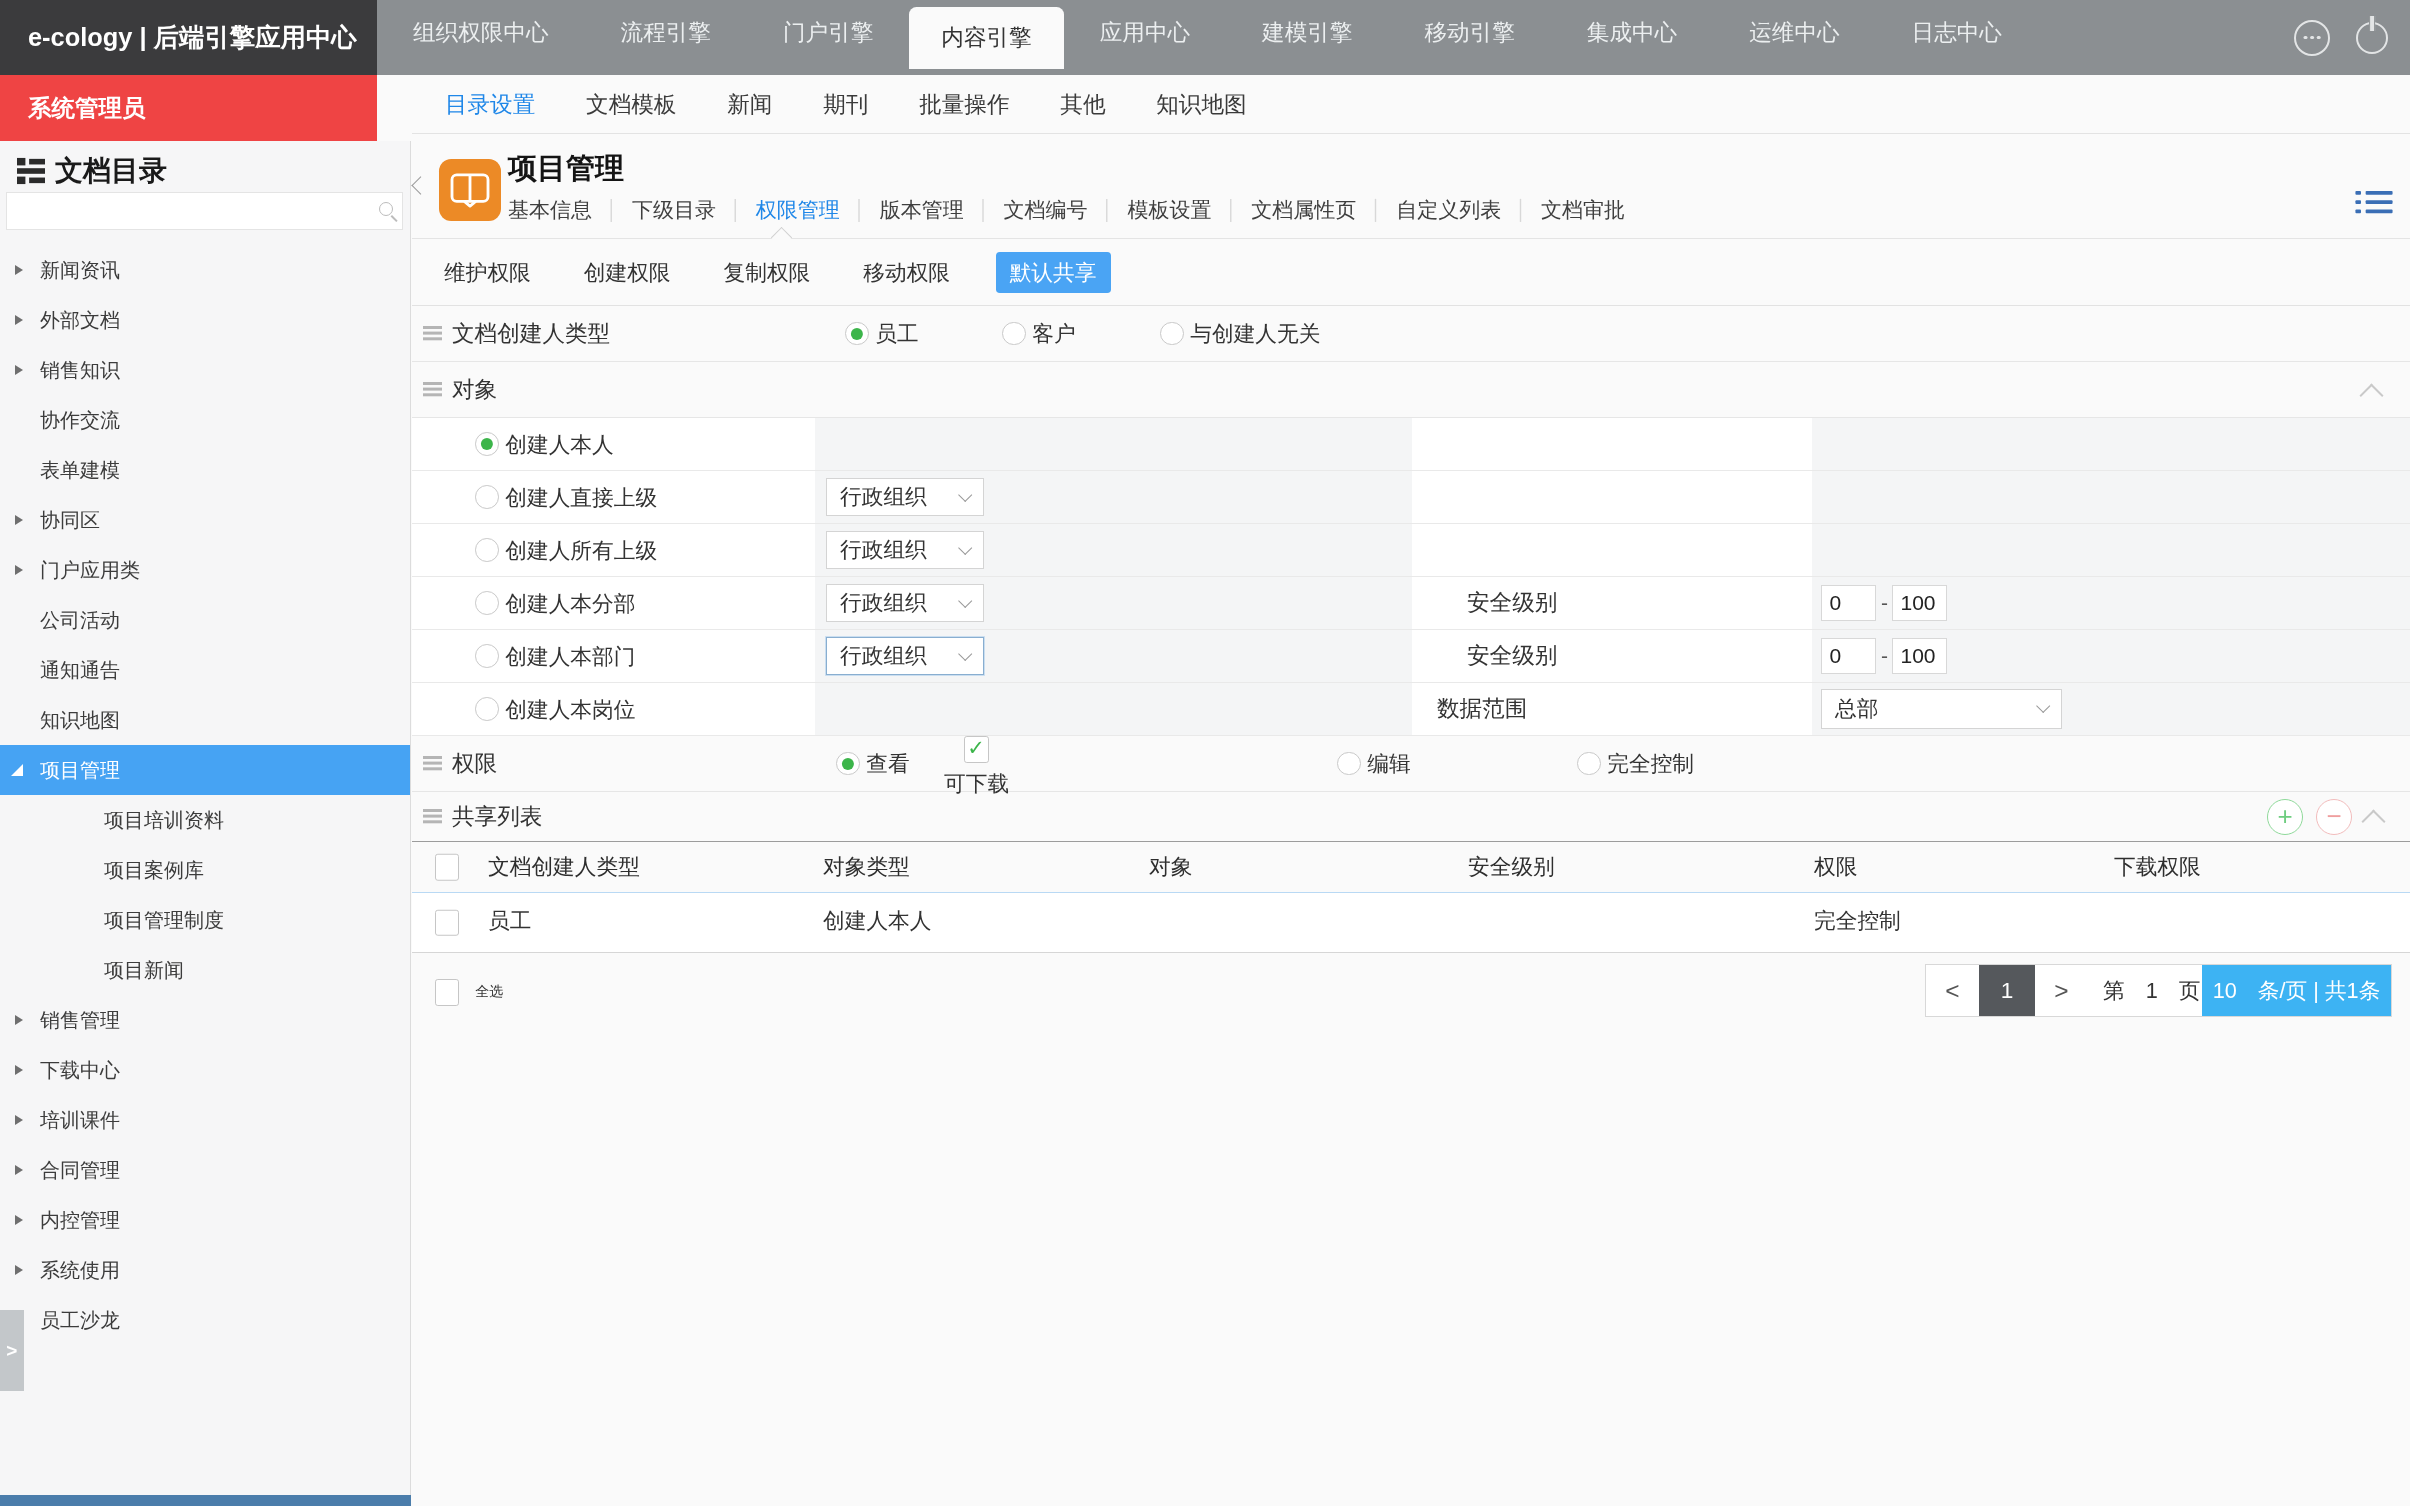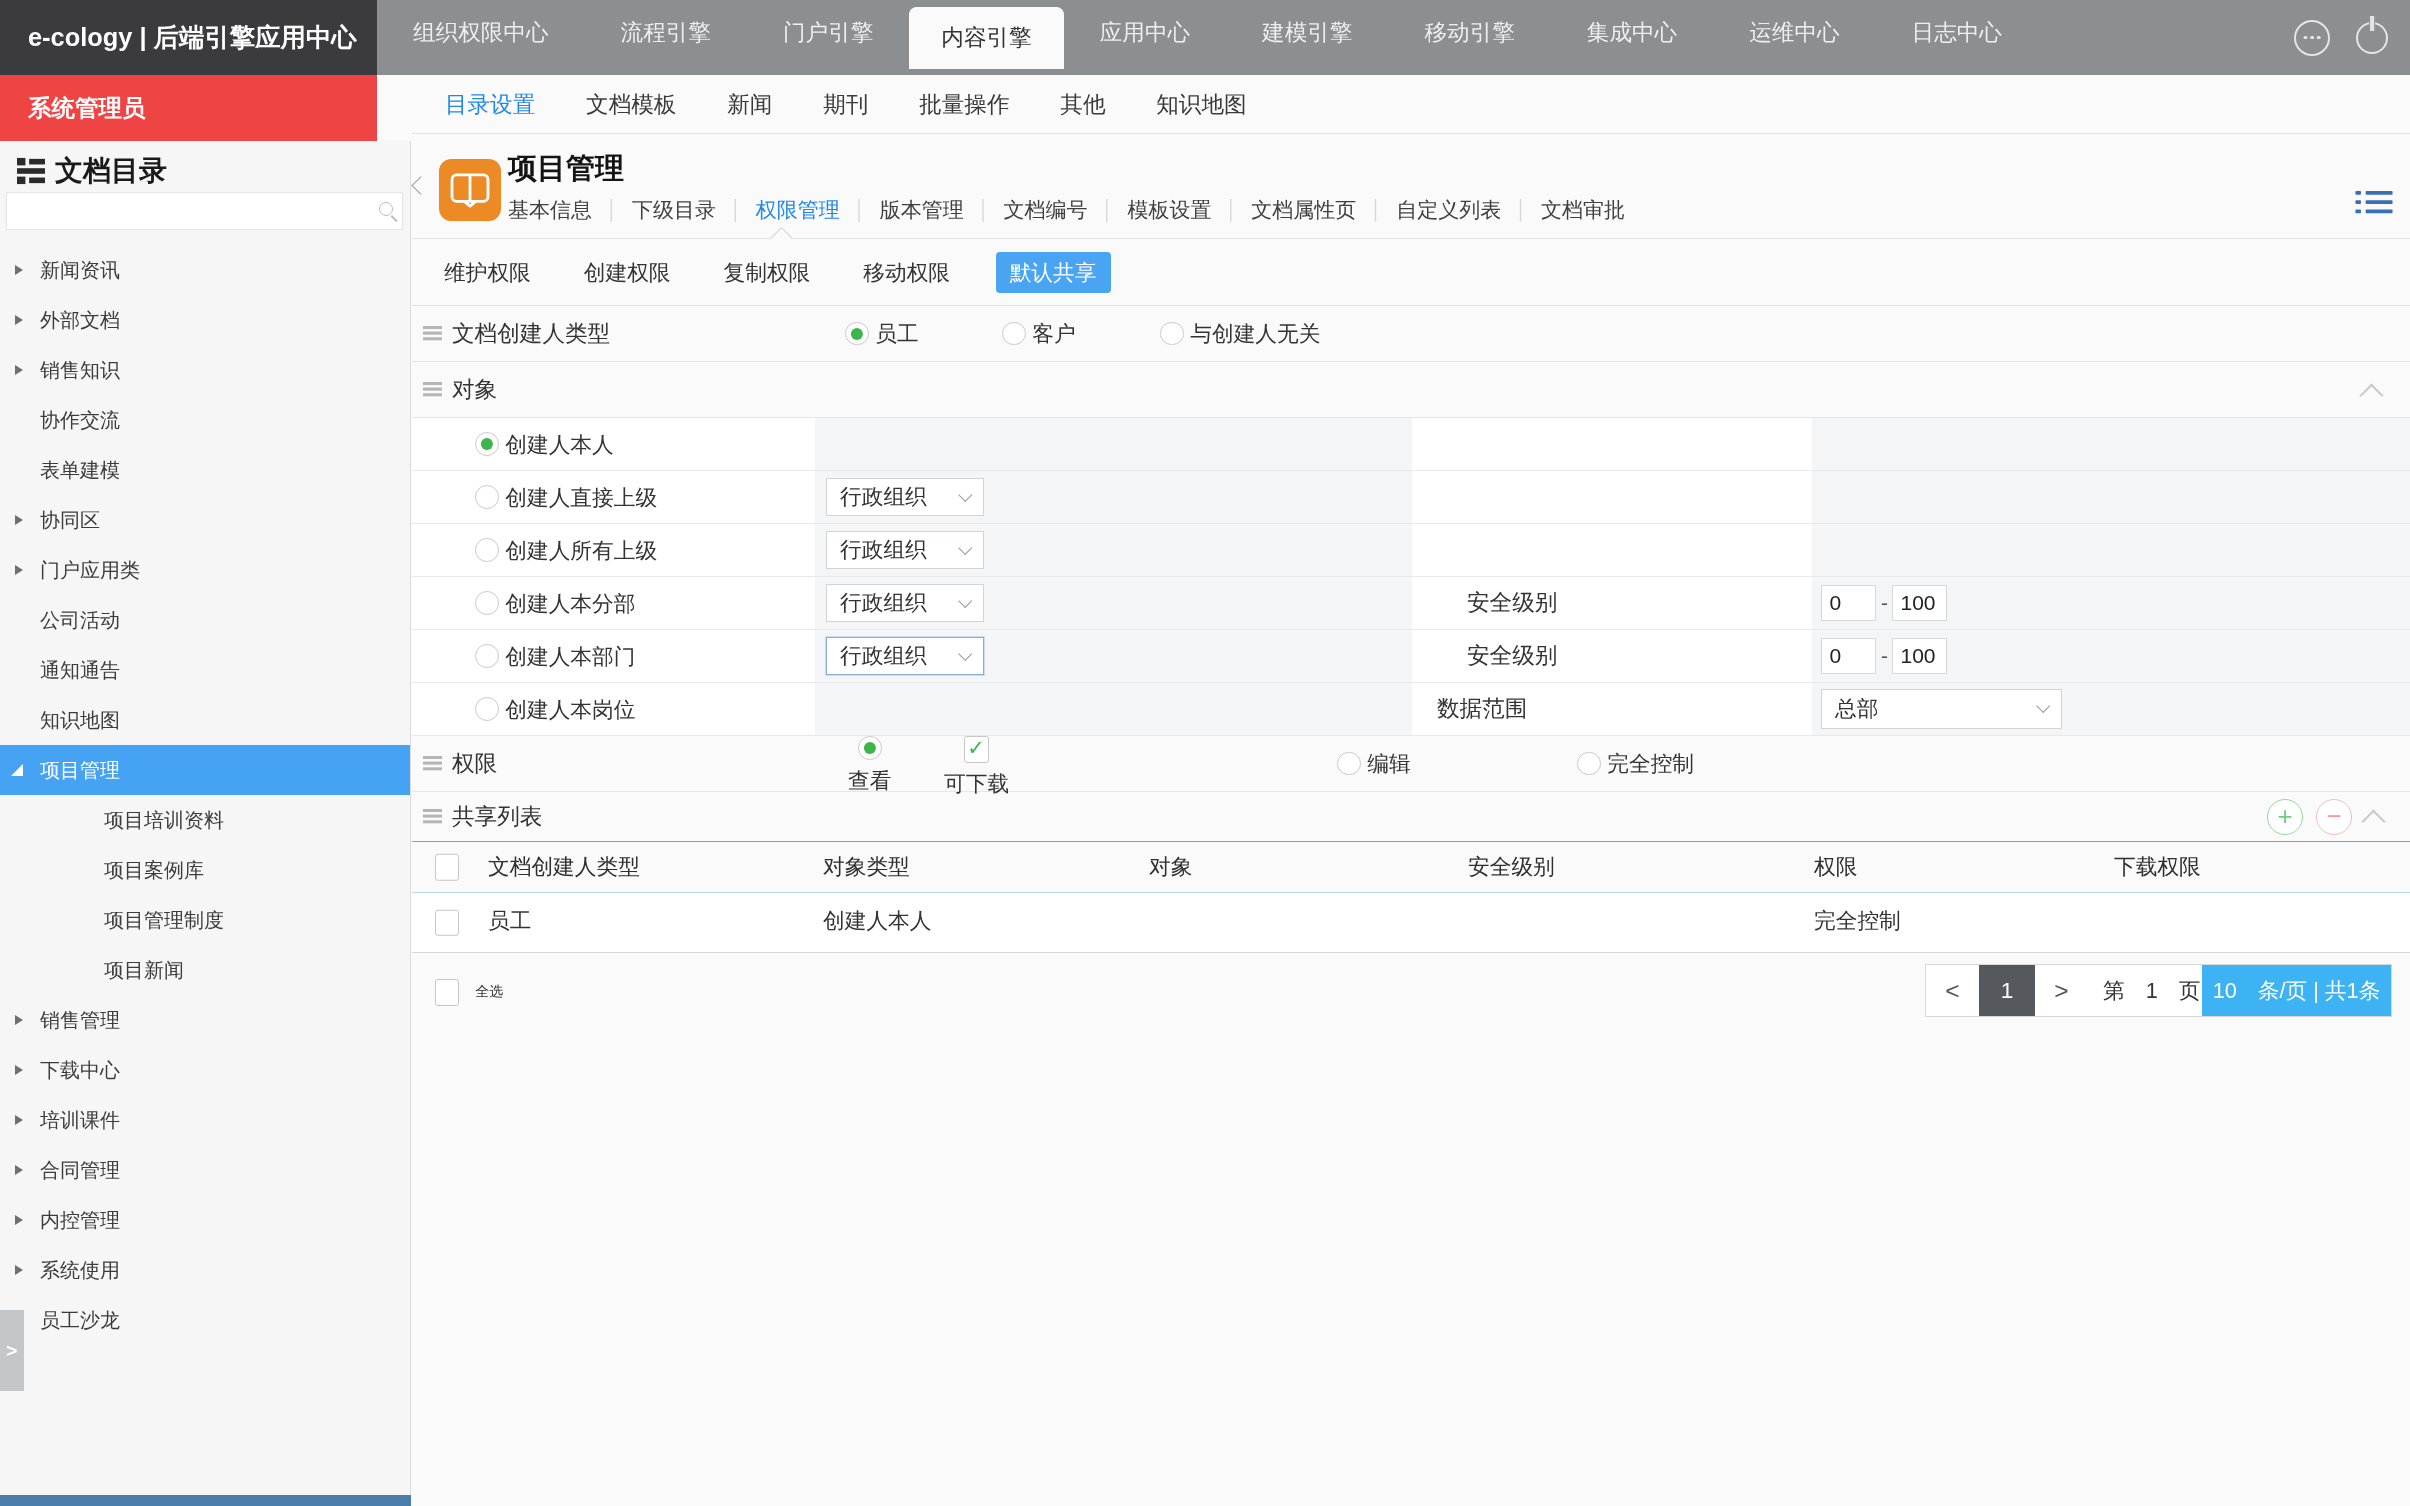--- a/index.html
+++ b/index.html
@@ -420,21 +420,21 @@
       <span class="dd" style="left:1409px;width:241px;top:5.6px;height:40px;">
         <span>总部</span>
         <span class="chev-dn"></span>
       </span>
     </div>
   </div>
 
   <div class="frow h58">
     <span class="drag"></span>
     <span class="frow-label">权限</span>
-    <span class="opt" style="left:436px;flex-direction:column;">
+    <span class="opt" style="left:424px;">
       <span class="radio sel"></span>
       <span>查看</span>
     </span>
     <span class="opt" style="left:532px;flex-direction:column;">
       <span class="cbox checked"></span>
       <span>可下载</span>
     </span>
     <span class="opt" style="left:925px;">
       <span class="radio"></span>
       <span>编辑</span>

